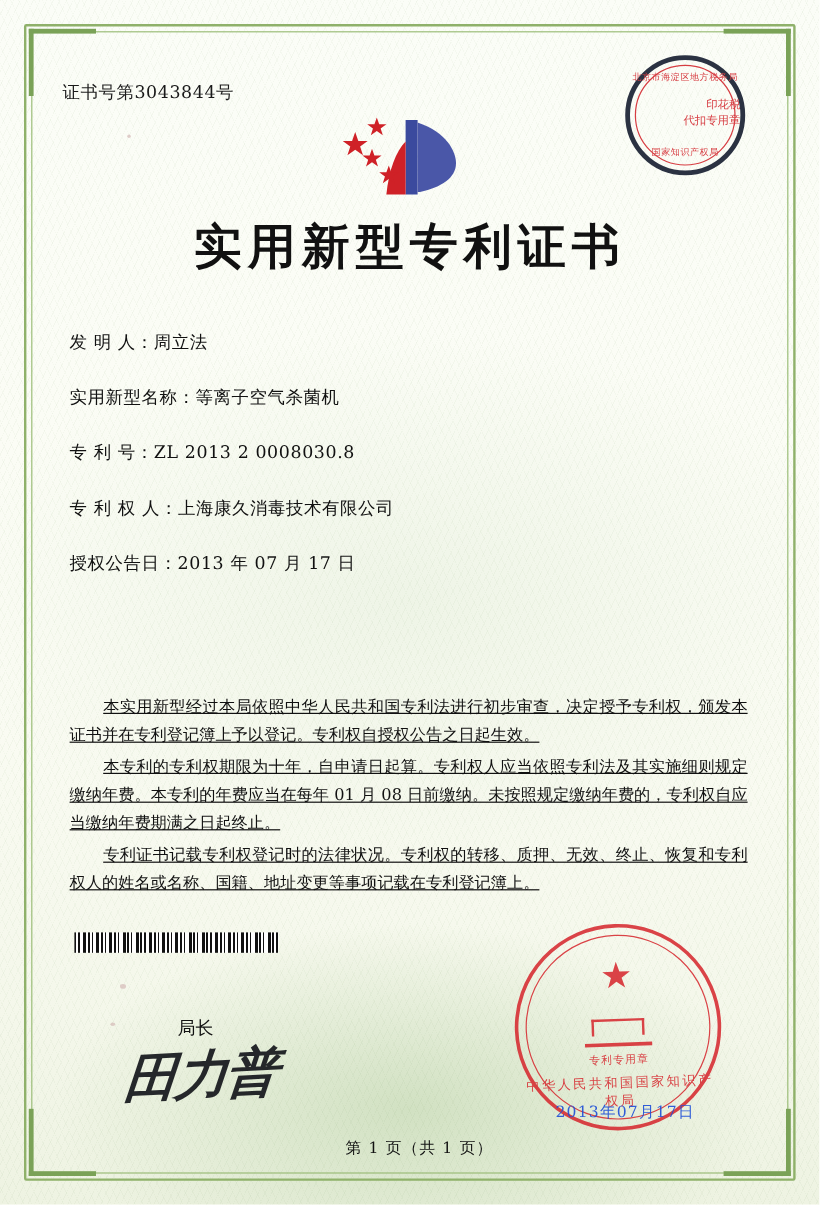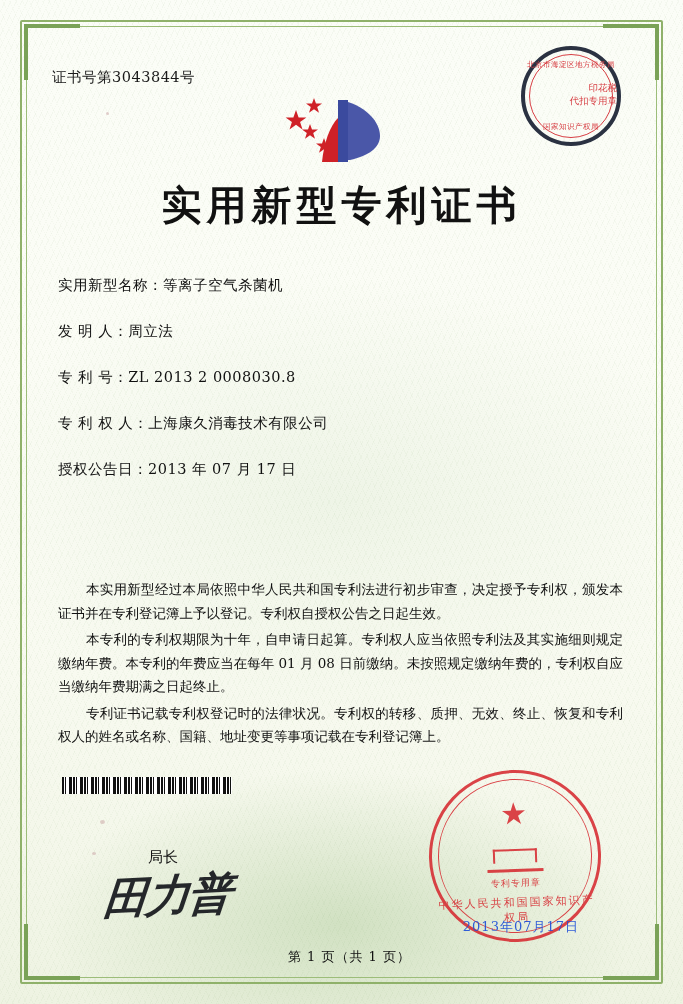--- a/index.html
+++ b/index.html
@@ -151,20 +151,21 @@
     top: 578px;
     font-size: 13.5px;
     line-height: 23.5px;
     color: #111;
     text-align: justify;
     font-family: "DejaVu Serif", "Liberation Serif", serif;
   }
   .paras p {
     margin: 0 0 3px 0;
     text-indent: 28px;
+    text-decoration: underline;
   }
 
   .barcode {
     position: absolute;
     left: 62px;
     top: 777px;
     width: 170px;
     height: 17px;
     background-image: repeating-linear-gradient(90deg,
       #111 0px, #111 1.6px, #fff 1.6px, #fff 3.4px,
@@ -330,26 +331,26 @@
       <div>印花税</div>
       <div>代扣专用章</div>
     </div>
     <div class="arc-bottom">国家知识产权局</div>
   </div>
 
   <div class="title">实用新型专利证书</div>
 
   <div class="fields">
     <div class="field">
+      <span class="label">发 明 人：</span>
+      <span class="value">周立法</span>
+    </div>
+    <div class="field">
       <span class="label">实用新型名称：</span>
       <span class="value">等离子空气杀菌机</span>
-    </div>
-    <div class="field">
-      <span class="label">发 明 人：</span>
-      <span class="value">周立法</span>
     </div>
     <div class="field">
       <span class="label">专 利 号：</span>
       <span class="value">ZL 2013 2 0008030.8</span>
     </div>
     <div class="field">
       <span class="label">专 利 权 人：</span>
       <span class="value">上海康久消毒技术有限公司</span>
     </div>
     <div class="field">

